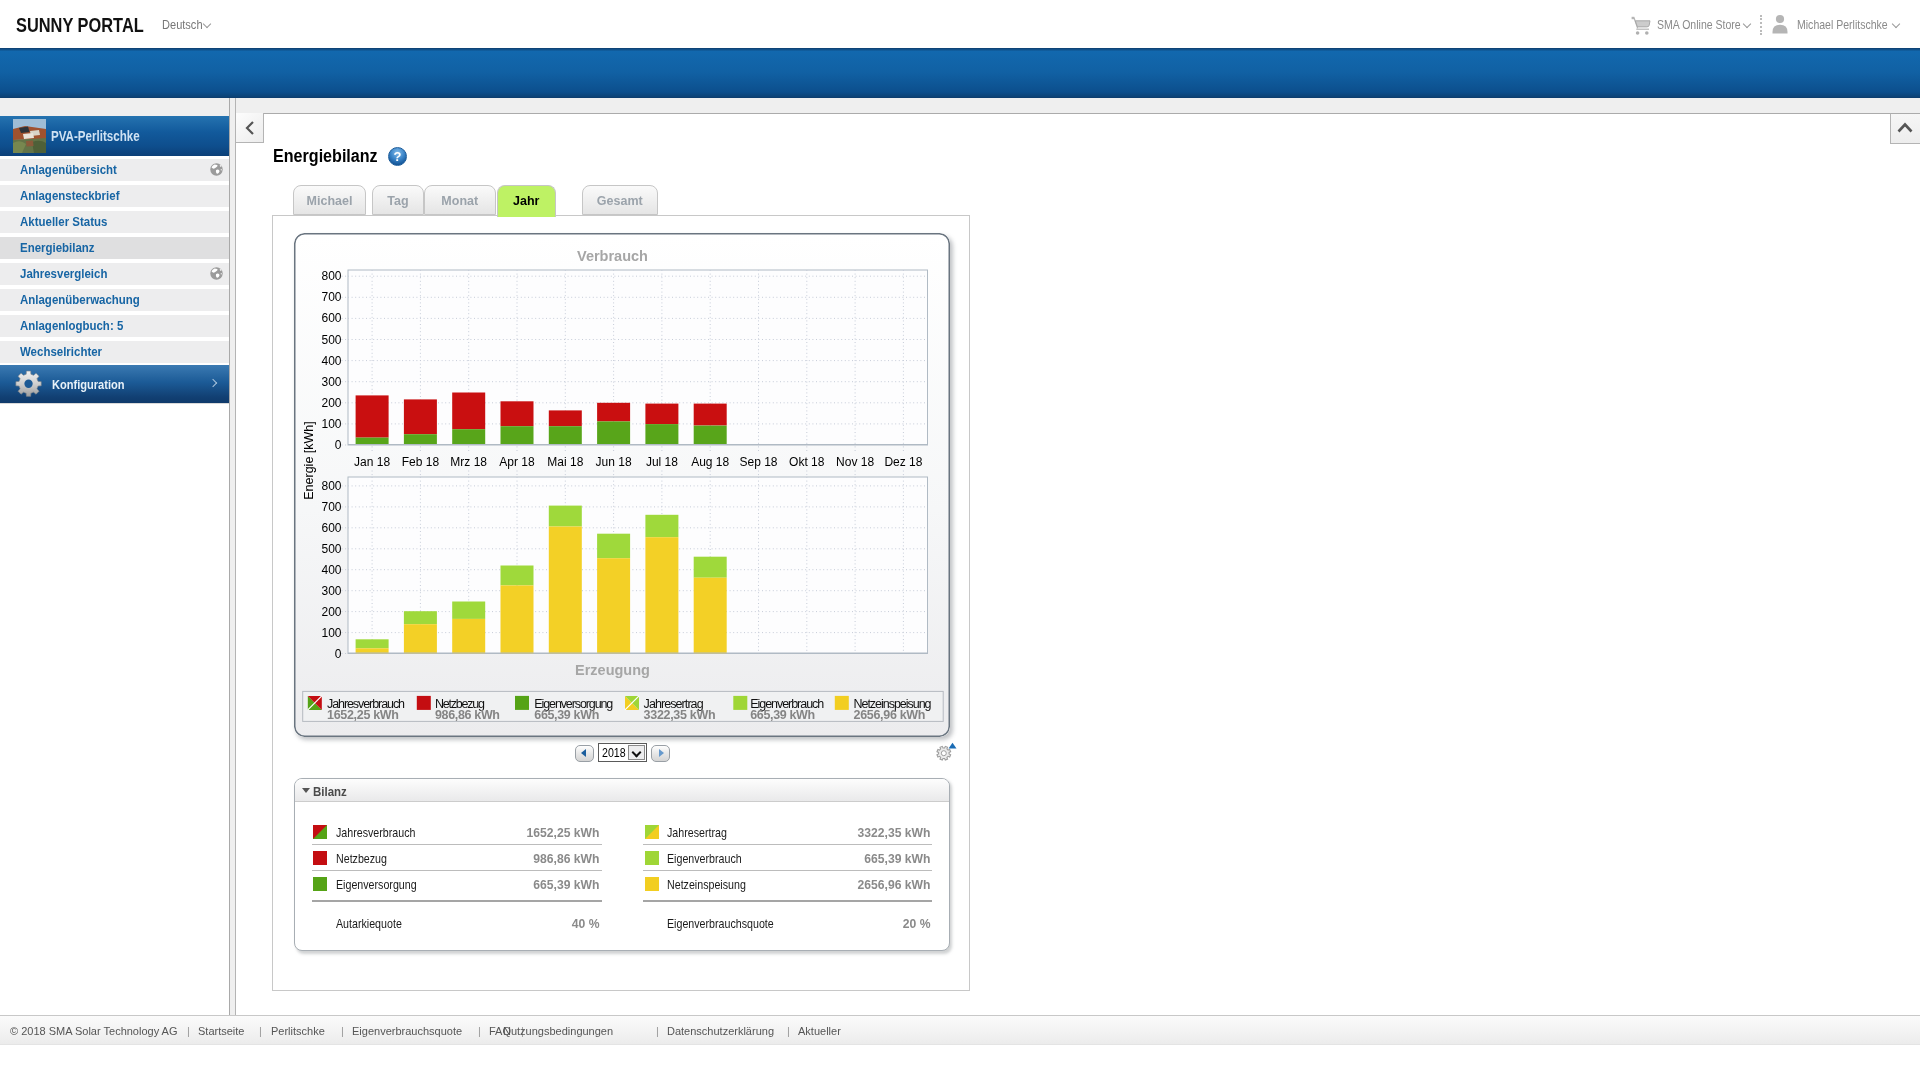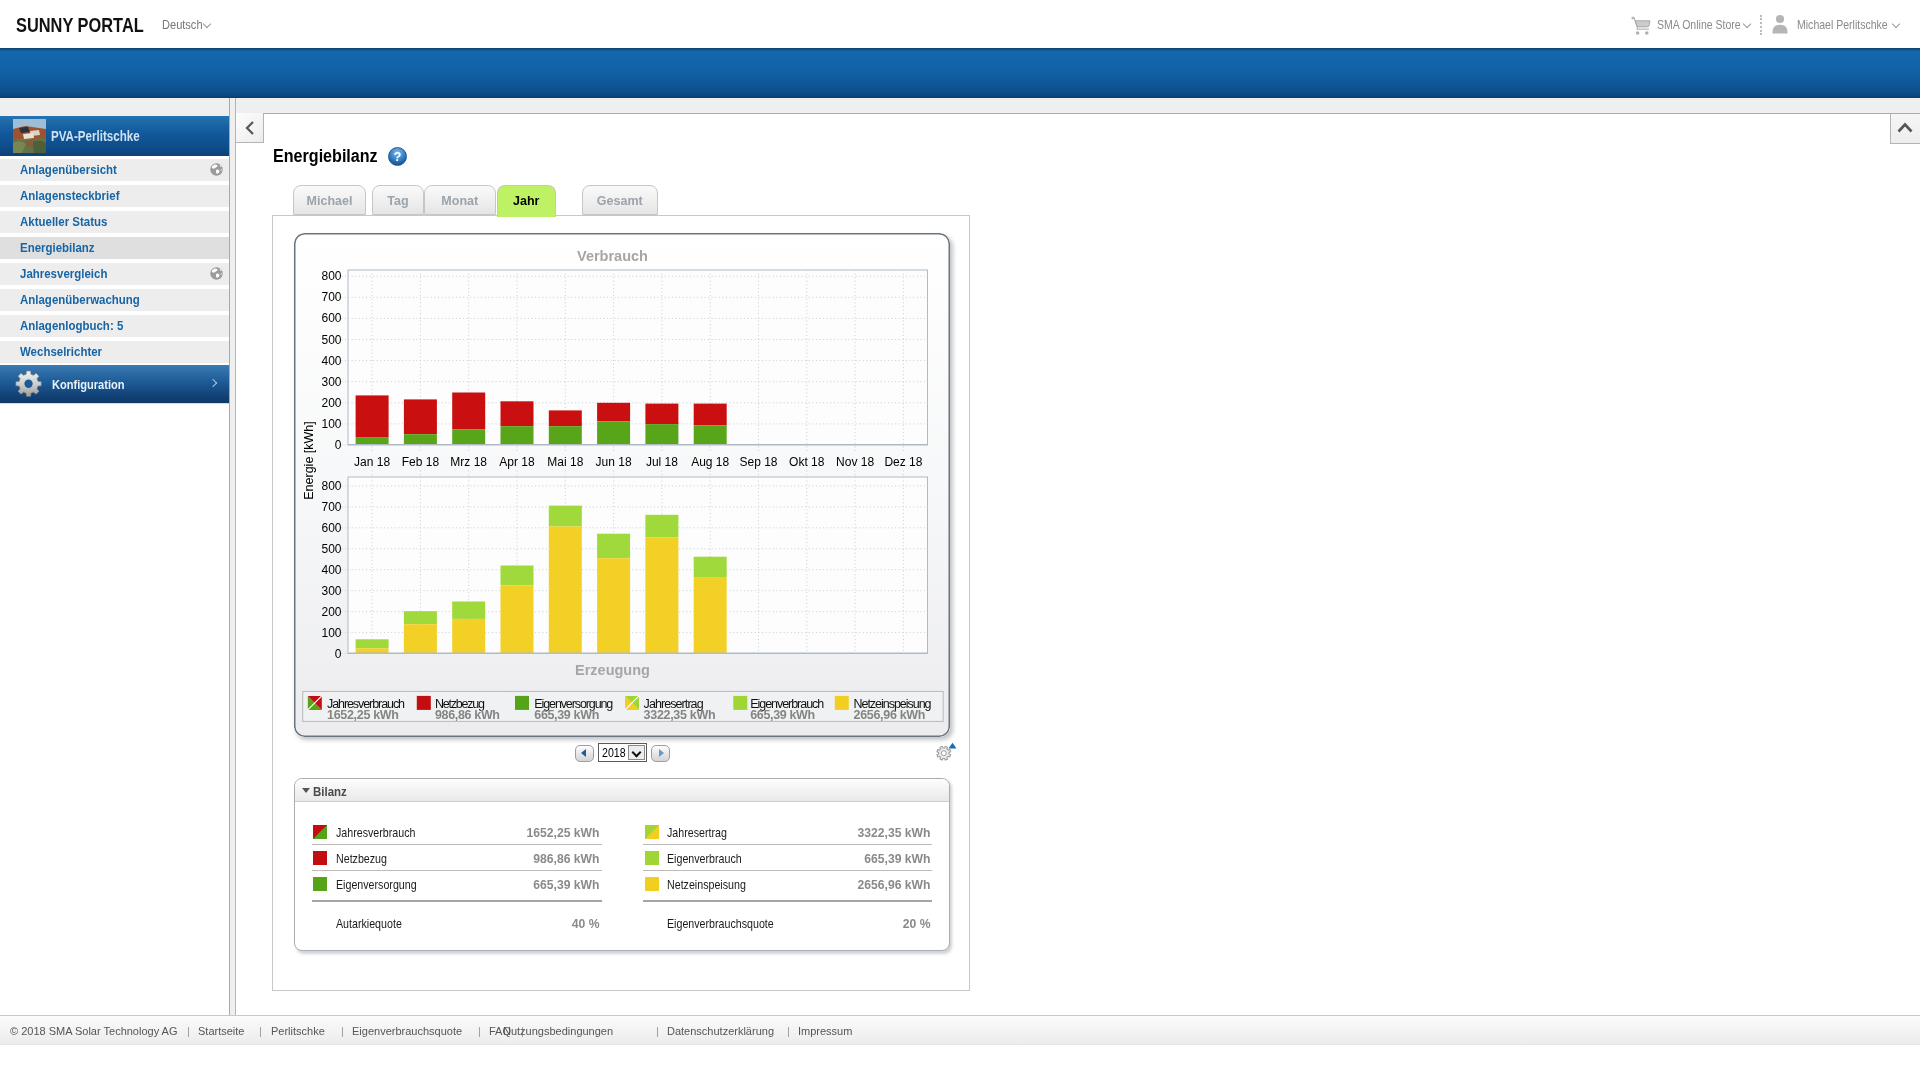--- a/index.html
+++ b/index.html
@@ -404,13 +404,13 @@
 <div class="abs ft" style="left:271px;">Perlitschke</div>
 <div class="abs ft" style="left:341px;color:#999;">|</div>
 <div class="abs ft" style="left:352px;">Eigenverbrauchsquote</div>
 <div class="abs ft" style="left:478px;color:#999;">|</div>
 <div class="abs ft" style="left:489px;">FAQ</div>
 <div class="abs ft" style="left:521px;color:#999;">|</div>
 <div class="abs ft" style="left:503px;">Nutzungsbedingungen</div>
 <div class="abs ft" style="left:656px;color:#999;">|</div>
 <div class="abs ft" style="left:667px;">Datenschutzerklärung</div>
 <div class="abs ft" style="left:787px;color:#999;">|</div>
-<div class="abs ft" style="left:798px;">Impressum</div>
+<div class="abs ft" style="left:798px;">Aktueller</div>
 
 </body></html>

